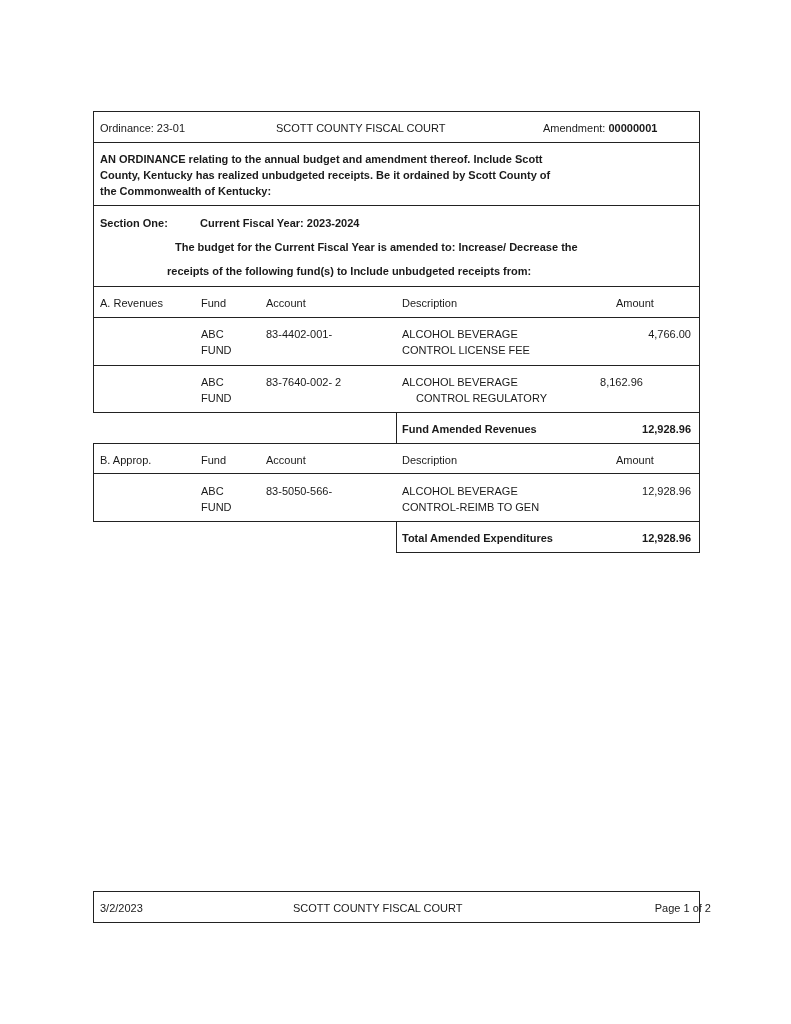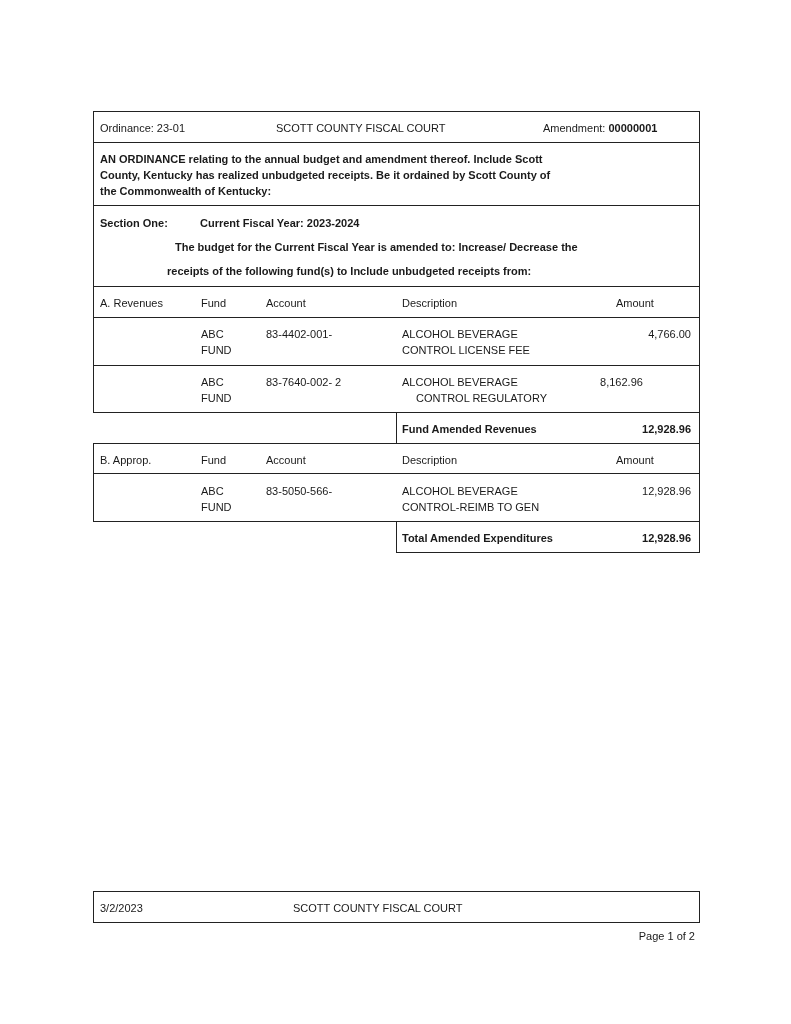--- a/index.html
+++ b/index.html
@@ -85,13 +85,13 @@
   <div class="txt right" style="left:600px; width:91px; top:483px;">12,928.96</div>
 </div>
 
 <div class="abs box" style="left:396px; top:521px; width:304px; height:32px;"></div>
 <div class="txt bold" style="left:402px; top:530px;">Total Amended Expenditures</div>
 <div class="txt bold right" style="left:600px; width:91px; top:530px;">12,928.96</div>
 
 <div class="abs box" style="left:93px; top:891px; width:607px; height:32px;"></div>
 <div class="txt" style="left:100px; top:900px;text-align:right;">3/2/2023</div>
 <div class="txt" style="left:293px; top:900px;">SCOTT COUNTY FISCAL COURT</div>
-<div class="txt right" style="left:584px; width:111px; top:900px;margin-top:28px;">Page 1 of 2</div>
+<div class="txt right" style="left:600px; width:111px; top:900px;">Page 1 of 2</div>
 
 </body></html>

